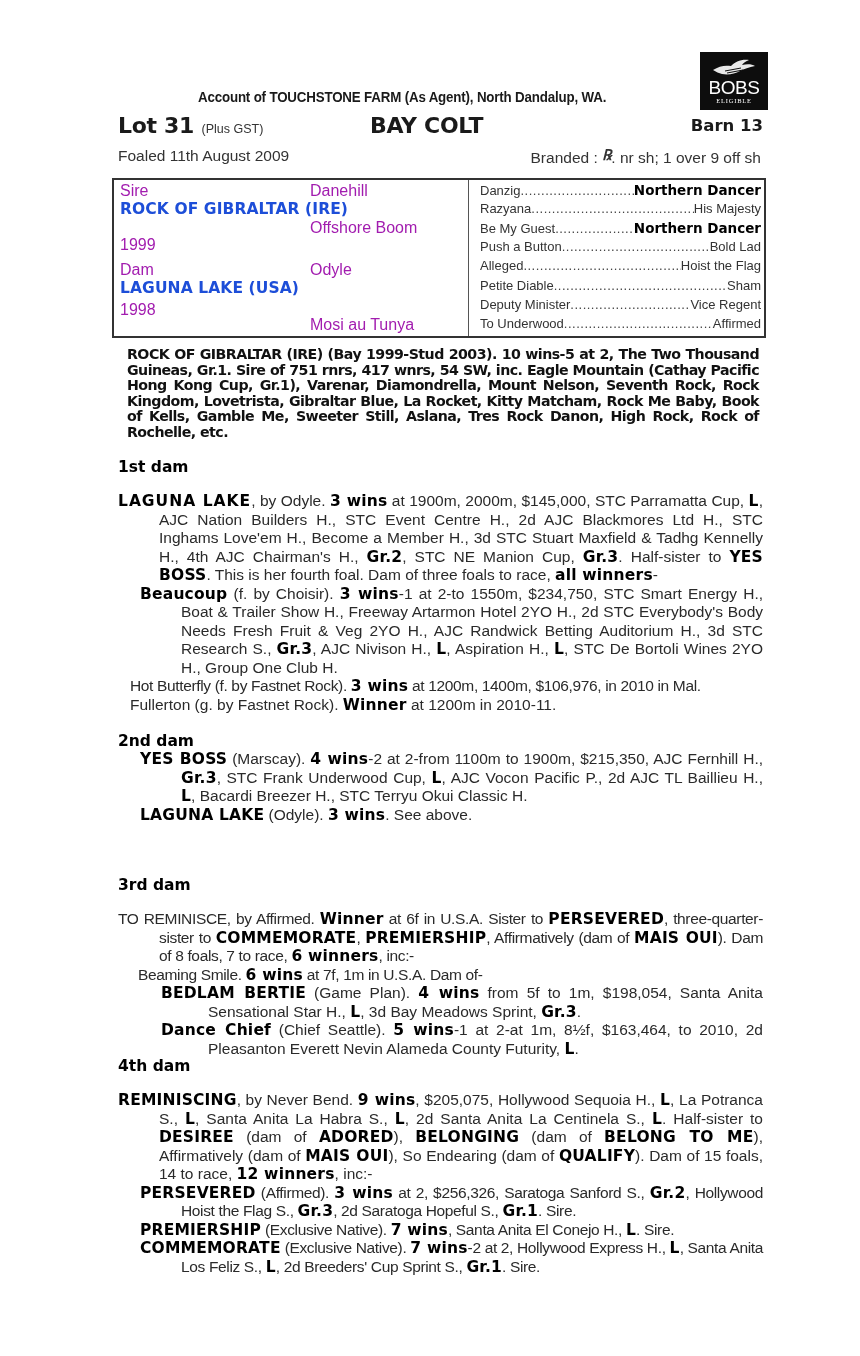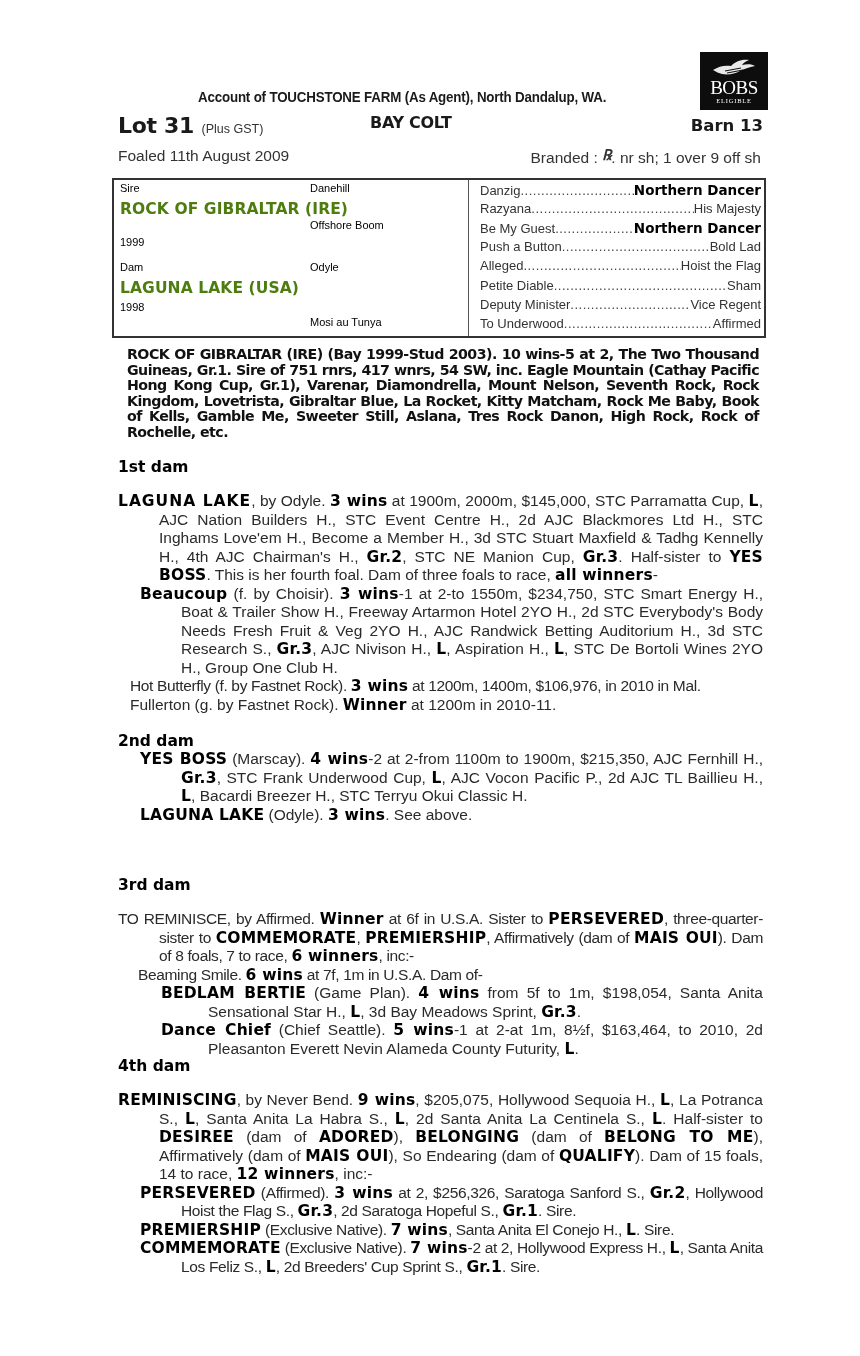--- a/index.html
+++ b/index.html
@@ -2,41 +2,41 @@
 <html><head>
   <meta charset="utf-8">
   <style>
     * { box-sizing: border-box; margin: 0; padding: 0; }
     html, body { width: 860px; height: 1356px; background: #ffffff; }
     body { font-family: "Liberation Sans", sans-serif; color: #1a1a1a; position: relative; overflow: hidden; }
 
     
     .logo { position: absolute; left: 700px; top: 52px; width: 68px; height: 58px; background: #0d0d0d; color: #fff; text-align: center; }
     .logo svg { display: block; margin: 4px auto 0; }
-    .logo .logo-main { font-family: Liberation Serif, serif; font-size: 19px; line-height: 17px; letter-spacing: -0.5px; margin-top: 1px; }
+    .logo .logo-main { font-family: Liberation Sans, sans-serif; font-size: 19px; line-height: 17px; letter-spacing: -0.5px; margin-top: 1px; }
     .logo .logo-sub { font-family: "Liberation Serif", serif; font-size: 6.5px; letter-spacing: 0.8px; line-height: 9px; }
 
     .account { position: absolute; left: 198px; top: 88px; font-size: 15.5px; font-weight: bold; letter-spacing: -0.2px; transform: scaleX(0.86); transform-origin: left center; white-space: nowrap; }
 
     .lot-row { position: absolute; left: 118px; top: 113px; width: 645px; height: 26px; }
     .lot-label { position: absolute; left: 0; top: 0; font-size: 22px; font-weight: bold; font-family: "DejaVu Sans", sans-serif; letter-spacing: -0.3px; }
     .lot-gst { font-family: "Liberation Sans", sans-serif; font-weight: normal; font-size: 12.5px; color: #333; letter-spacing: 0; }
-    .horse-type { position: absolute; left: 252px; top: 0; font-size: 16px; font-weight: bold; font-family: "DejaVu Sans", sans-serif; letter-spacing: -0.3px; }
+    .horse-type { position: absolute; left: 252px; top: 0; font-size: 22px; font-weight: bold; font-family: "DejaVu Sans", sans-serif; letter-spacing: -0.3px; }
     .barn { position: absolute; right: 0; top: 3px; font-size: 16.5px; font-weight: bold; font-family: "DejaVu Sans", sans-serif; }
 
     .foaled-row { position: absolute; left: 118px; top: 147px; width: 645px; font-size: 15.5px; color: #333; }
     .foaled { position: absolute; left: 0; top: 0; }
     .branded { position: absolute; right: 2px; top: 0; white-space: nowrap; }
     .brand-mark { display: inline-block; font-style: italic; font-weight: bold; font-size: 15px; transform: translateY(-3px); }
 
     
     .pedigree { position: absolute; left: 112px; top: 178px; width: 654px; height: 160px; border: 2px solid #333; }
     .pedigree .inner-left { position: absolute; left: 0; top: 0; width: 355px; height: 100%; border-right: 1px solid #555; }
-    .ped-cell { position: absolute; font-size: 11px; color: #000000; white-space: nowrap; }
-    .ped-name { position: absolute; font-size: 15.5px; font-weight: bold; font-family: "DejaVu Sans", sans-serif; color: #4d7c0f; white-space: nowrap; letter-spacing: 0.1px; }
+    .ped-cell { position: absolute; font-size: 16px; color: #a21caf; white-space: nowrap; }
+    .ped-name { position: absolute; font-size: 15.5px; font-weight: bold; font-family: "DejaVu Sans", sans-serif; color: #1d4ed8; white-space: nowrap; letter-spacing: 0.1px; }
     .anc-row { position: absolute; left: 366px; width: 281px; height: 19px; font-size: 13px; color: #333; display: flex; align-items: baseline; white-space: nowrap; overflow: hidden; }
     .anc-row .l { flex: 0 0 auto; }
     .anc-row .dots { flex: 1 1 auto; overflow: hidden; color: #444; letter-spacing: 0.5px; }
     .anc-row .dots::before { content: "................................................................................................................................"; }
     .anc-row .r { flex: 0 0 auto; }
     .anc-row .r.bold { font-weight: bold; font-family: "DejaVu Sans", sans-serif; color: #000; font-size: 13.5px; }
 
     
     .sire-para { position: absolute; left: 127px; top: 347px; width: 632px; font-family: "DejaVu Sans", sans-serif; font-weight: bold; font-size: 14.2px; line-height: 15.5px; text-align: justify; letter-spacing: -0.55px; color: #111; }
 

